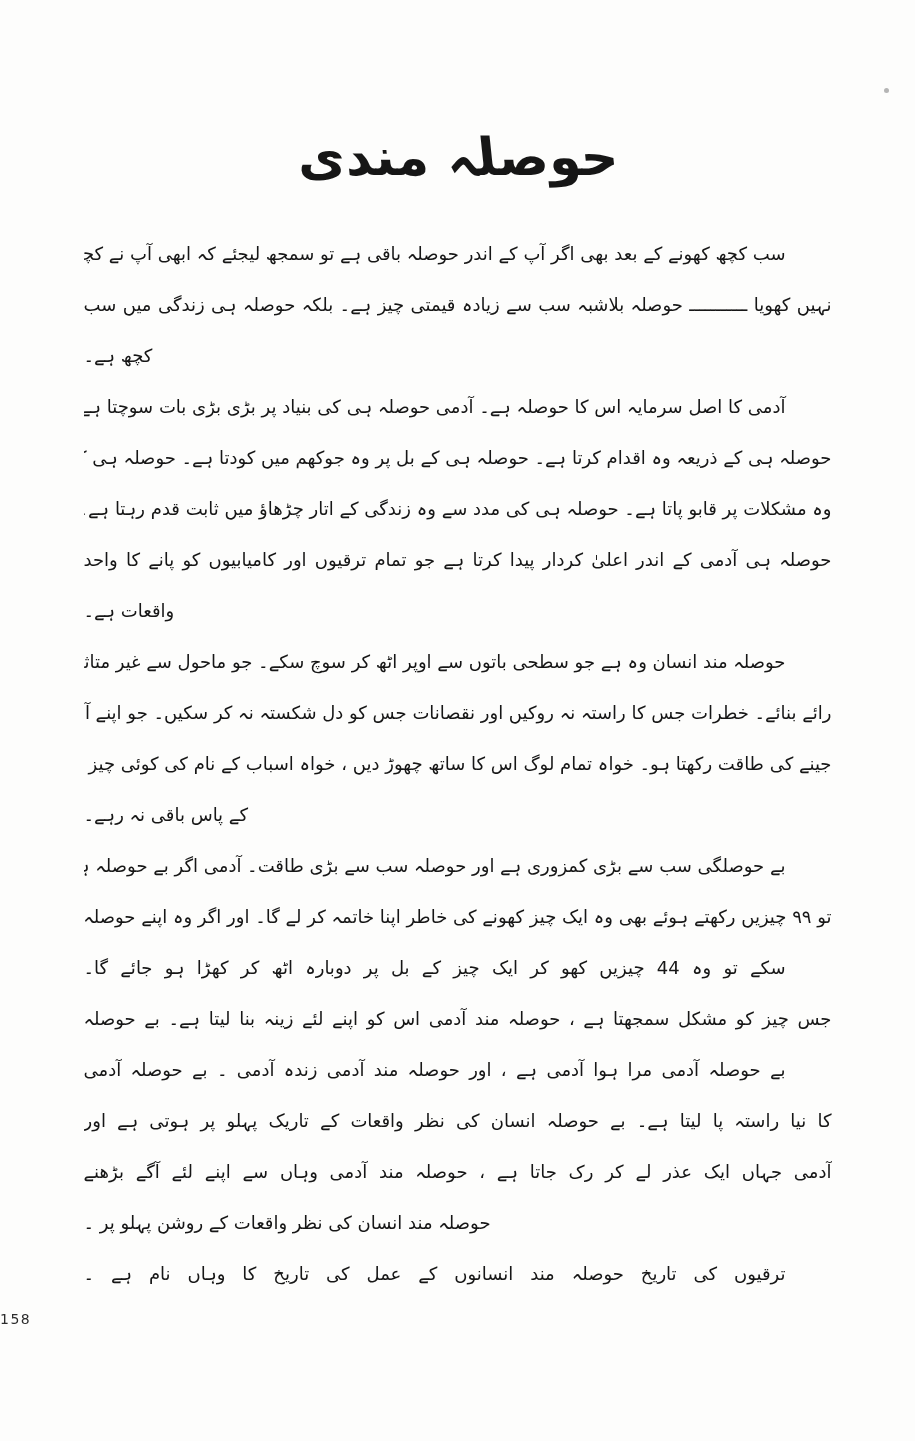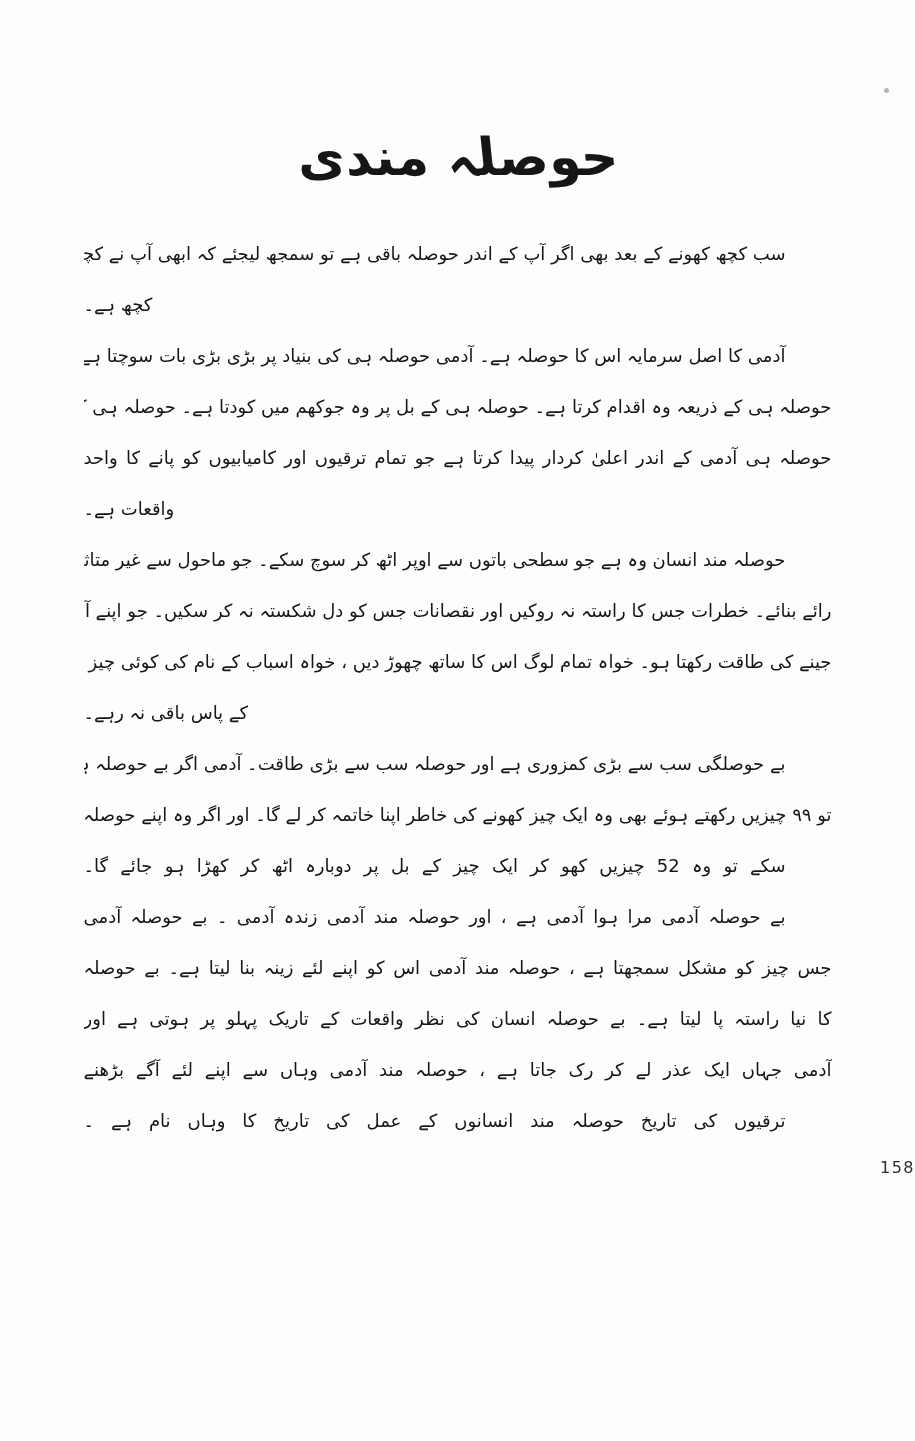--- a/index.html
+++ b/index.html
@@ -45,23 +45,23 @@
     text-align-last: justify;
   }
   .line.align-left {
     text-align: right;
     text-align-last: left;
   }
   .line.indent {
     padding-right: 46px;
   }
   .page-number {
-    text-align: right;
+    text-align: left;
     direction: ltr;
-    font-size: 16px;
+    font-size: 14px;
     letter-spacing: 1.5px;
     color: #2c2c2c;
     margin-top: 12px;
   }
   .speck {
     position: absolute;
     left: 884px;
     top: 88px;
     width: 5px;
     height: 5px;
@@ -74,44 +74,47 @@
 
 <div class="page" style="background: rgb(253, 253, 252); color: rgb(22, 22, 22);">
   <div class="speck"></div>
 
   <div class="title">حوصلہ مندی</div>
 
   <div class="text-body">
 
   <div class="paragraph">
         <div class="line align-justify indent">سب کچھ کھونے کے بعد بھی اگر آپ کے اندر حوصلہ باقی ہے تو سمجھ لیجئے کہ ابھی آپ نے کچھ</div>
+        <div class="line align-justify">نہیں کھویا ـــــــــــ حوصلہ بلاشبہ سب سے زیادہ قیمتی چیز ہے۔ بلکہ حوصلہ ہی زندگی میں سب</div>
         <div class="line align-left">کچھ ہے۔</div>
       </div>
       <div class="paragraph">
         <div class="line align-justify indent">آدمی کا اصل سرمایہ اس کا حوصلہ ہے۔ آدمی حوصلہ ہی کی بنیاد پر بڑی بڑی بات سوچتا ہے۔</div>
         <div class="line align-justify">حوصلہ ہی کے ذریعہ وہ اقدام کرتا ہے۔ حوصلہ ہی کے بل پر وہ جوکھم میں کودتا ہے۔ حوصلہ ہی کے سہارے</div>
+        <div class="line align-justify">وہ مشکلات پر قابو پاتا ہے۔ حوصلہ ہی کی مدد سے وہ زندگی کے اتار چڑھاؤ میں ثابت قدم رہتا ہے۔</div>
         <div class="line align-justify">حوصلہ ہی آدمی کے اندر اعلیٰ کردار پیدا کرتا ہے جو تمام ترقیوں اور کامیابیوں کو پانے کا واحد</div>
         <div class="line align-left">واقعات ہے۔</div>
       </div>
       <div class="paragraph">
         <div class="line align-justify indent">حوصلہ مند انسان وہ ہے جو سطحی باتوں سے اوپر اٹھ کر سوچ سکے۔ جو ماحول سے غیر متاثر رہ کر اپنی</div>
         <div class="line align-justify">رائے بنائے۔ خطرات جس کا راستہ نہ روکیں اور نقصانات جس کو دل شکستہ نہ کر سکیں۔ جو اپنے آپ میں</div>
         <div class="line align-justify">جینے کی طاقت رکھتا ہو۔ خواہ تمام لوگ اس کا ساتھ چھوڑ دیں ، خواہ اسباب کے نام کی کوئی چیز اس</div>
         <div class="line align-left">کے پاس باقی نہ رہے۔</div>
       </div>
       <div class="paragraph">
         <div class="line align-justify indent">بے حوصلگی سب سے بڑی کمزوری ہے اور حوصلہ سب سے بڑی طاقت۔ آدمی اگر بے حوصلہ ہو جائے</div>
         <div class="line align-justify">تو ۹۹ چیزیں رکھتے ہوئے بھی وہ ایک چیز کھونے کی خاطر اپنا خاتمہ کر لے گا۔ اور اگر وہ اپنے حوصلہ کو باقی رکھ</div>
-        <div class="line align-justify indent">سکے تو وہ 52 چیزیں کھو کر ایک چیز کے بل پر دوبارہ اٹھ کر کھڑا ہو جائے گا۔</div>
+        <div class="line align-justify indent">سکے تو وہ 44 چیزیں کھو کر ایک چیز کے بل پر دوبارہ اٹھ کر کھڑا ہو جائے گا۔</div>
       </div>
       <div class="paragraph">
+        <div class="line align-justify">جس چیز کو مشکل سمجھتا ہے ، حوصلہ مند آدمی اس کو اپنے لئے زینہ بنا لیتا ہے۔ بے حوصلہ</div>
         <div class="line align-justify indent">بے حوصلہ آدمی مرا ہوا آدمی ہے ، اور حوصلہ مند آدمی زندہ آدمی ۔ بے حوصلہ آدمی</div>
-        <div class="line align-justify">جس چیز کو مشکل سمجھتا ہے ، حوصلہ مند آدمی اس کو اپنے لئے زینہ بنا لیتا ہے۔ بے حوصلہ</div>
         <div class="line align-justify">کا نیا راستہ پا لیتا ہے۔ بے حوصلہ انسان کی نظر واقعات کے تاریک پہلو پر ہوتی ہے اور</div>
         <div class="line align-justify">آدمی جہاں ایک عذر لے کر رک جاتا ہے ، حوصلہ مند آدمی وہاں سے اپنے لئے آگے بڑھنے</div>
+        <div class="line align-left">حوصلہ مند انسان کی نظر واقعات کے روشن پہلو پر ۔</div>
       </div>
       <div class="paragraph">
         <div class="line align-justify indent">ترقیوں کی تاریخ حوصلہ مند انسانوں کے عمل کی تاریخ کا وہاں نام ہے ۔</div>
       </div>
     </div>
 
   <div class="page-number">158</div>
 </div>
 
 </body></html>

